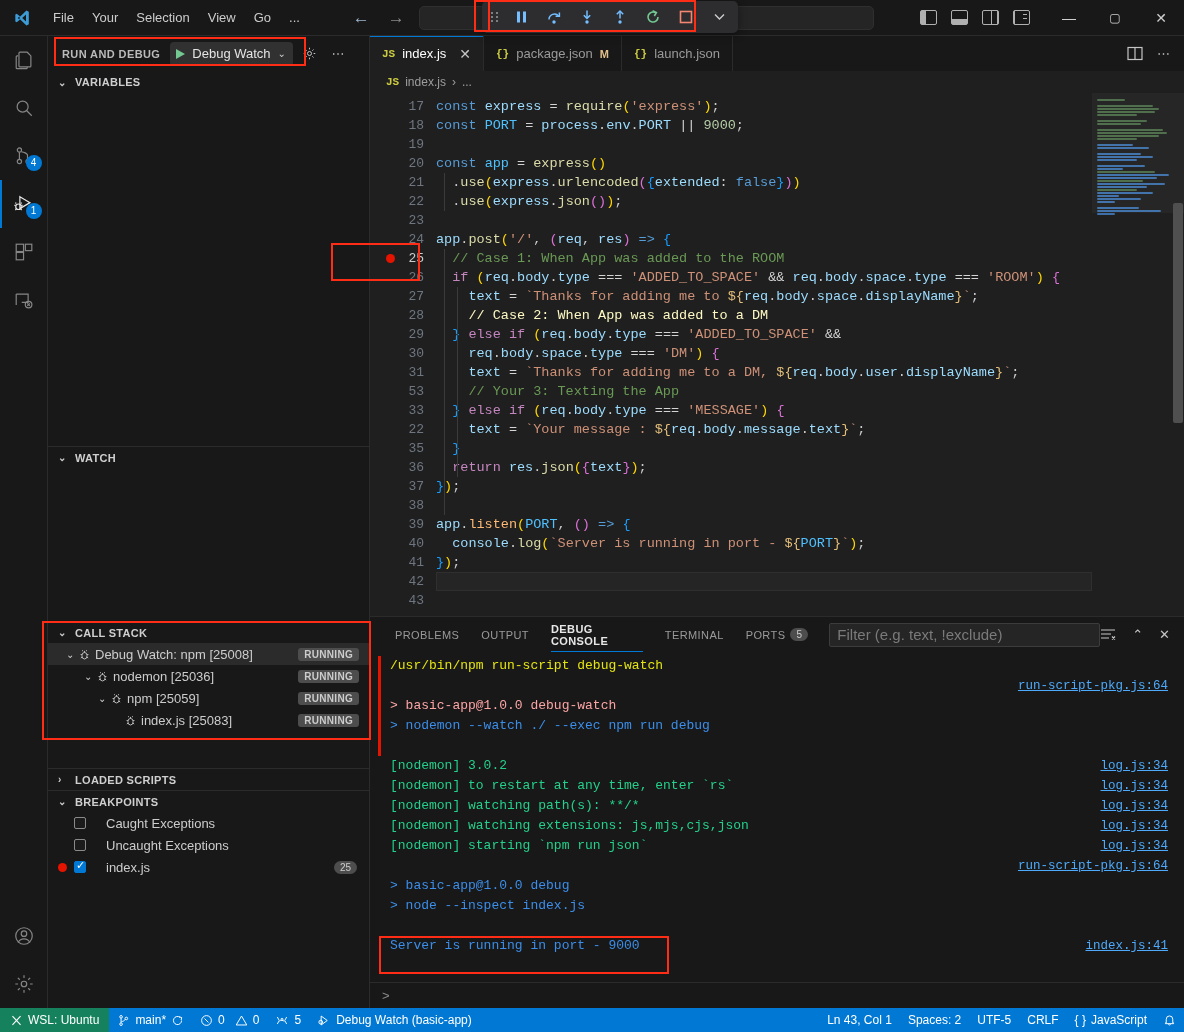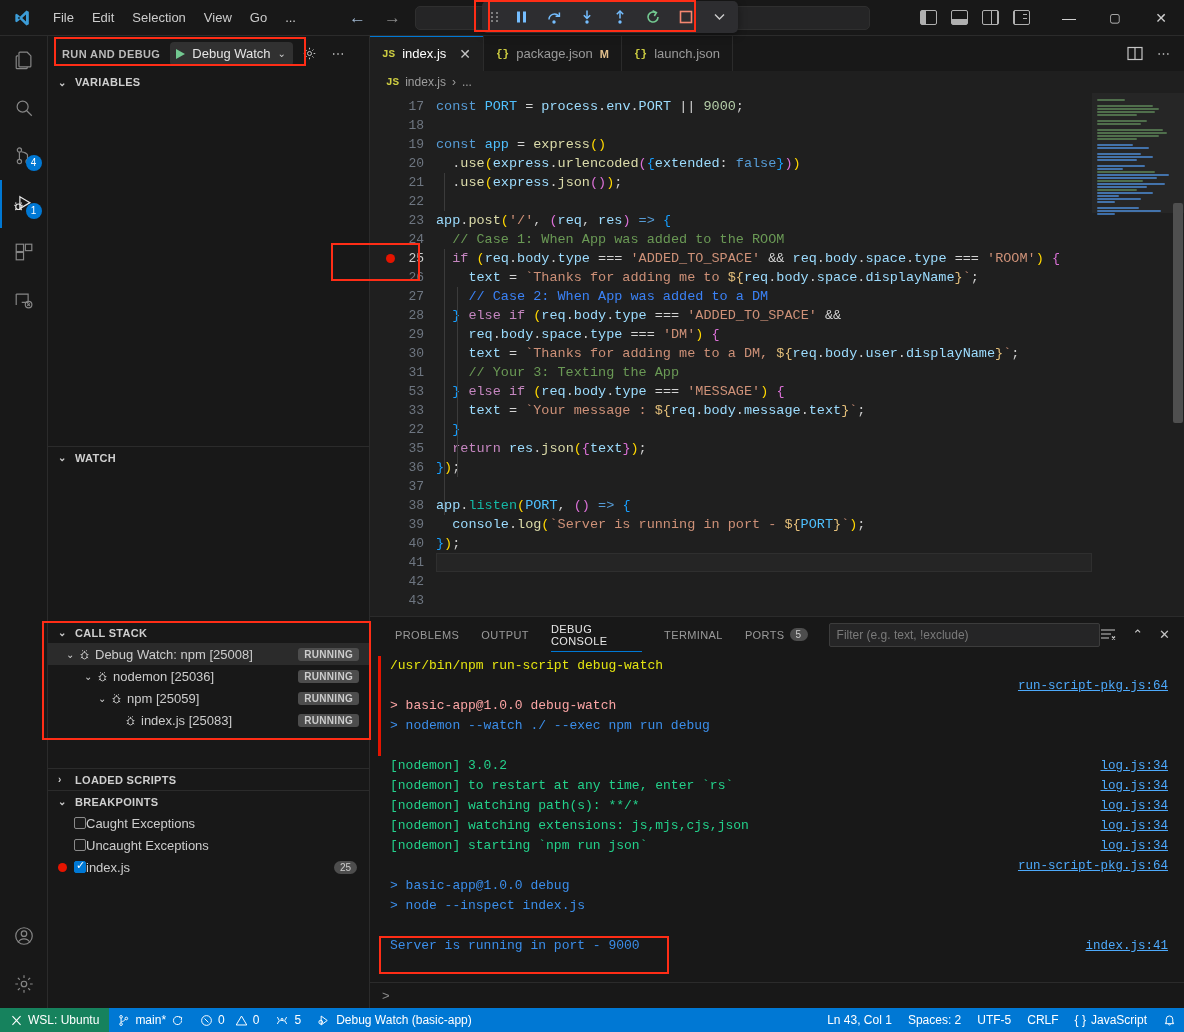--- a/index.html
+++ b/index.html
@@ -93,21 +93,21 @@
   .tw { font-size: 10px; width: 12px; display:inline-block; color:#cfcfcf;}
   .sec-body { background:#181818; }
 
   .cs-row { height: 22px; display:flex; align-items:center; font-size:13px; color:#cccccc; position:relative;}
   .cs-row.sel { background:#2b2b2b; }
   .cs-label { white-space: nowrap; }
   .run-badge { position:absolute; right: 10px; background:#4d4d4d; color:#cccccc; font-size:10px;
                font-weight:700; letter-spacing:.3px; padding: 1px 6px; border-radius:3px; }
   .bug { display:inline-block; width:13px; height:13px; margin-right:4px; }
 
-  .bp-row { height: 22px; display:flex; align-items:center; font-size:13px; padding-left:26px; gap:0; position:relative;}
+  .bp-row { height: 22px; display:flex; align-items:center; font-size:13px; padding-left:26px; gap:20px; position:relative;}
   .cbox { width:12px; height:12px; border:1px solid #8a8a8a; background:#1b1b1b; border-radius:2px; flex:none;}
   .cbox.on { background:#0078d4; border-color:#0078d4; position:relative;}
   .cbox.on::after { content:"✓"; position:absolute; left:1px; top:-3px; color:#fff; font-size:11px; }
   .bp-dot { width:9px; height:9px; border-radius:50%; background:#e51400; position:absolute; left:10px;}
   .bp-count { position:absolute; right:12px; background:#4d4d4d; color:#ccc; font-size:10px;
               border-radius:9px; padding:1px 6px; }
 
   
   .editorarea { flex: 1; display: flex; flex-direction: column; min-width: 0; background:#1f1f1f;}
   .tabs { height: 35px; background:#181818; display:flex; flex:none; }
@@ -141,25 +141,25 @@
   .mm-slider { position:absolute; left:0; right:0; top:0; height:120px; background:rgba(255,255,255,.035);}
   .scrollbar { position:absolute; right:0; top:0; bottom:0; width:12px; }
   .sb-thumb { position:absolute; right:1px; width:10px; background:#4f4f4f; border-radius:2px;}
 
   
   .panel { height: 392px; flex:none; background:#181818; display:flex; flex-direction:column;
            border-top:1px solid #2b2b2b; }
   .panel-tabs { height:35px; display:flex; align-items:center; padding-left:14px; gap:0; flex:none;}
   .ptab { font-size:11px; letter-spacing:.4px; color:#9a9a9a; padding: 0 11px; height:35px;
           display:flex; align-items:center; position:relative; cursor:pointer;}
-  .ptab.active { color:#e7e7e7; }
+  .ptab.active { color:#e7e7e7;font-weight:bold; }
   .ptab.active::after { content:""; position:absolute; left:11px; right:11px; bottom:0; height:1px; background:#0078d4;}
   .pbadge { background:#4d4d4d; color:#ccc; border-radius:9px; font-size:10px; padding:1px 6px; margin-left:5px;}
   .pfilter { margin-left:10px; width:300px; height:24px; background:#252526; border:1px solid #3c3c3c;
-             border-radius:2px; display:flex; align-items:center; padding:0 7px; font-size:12px; color:#7a7a7a;}
+             border-radius:2px; display:flex; align-items:center; padding:0 7px; font-size:15px; color:#7a7a7a;}
   .panel-actions { margin-left:auto; display:flex; align-items:center; gap:16px; padding-right:14px; color:#c5c5c5;}
 
   .console { flex:1; position:relative; overflow:hidden; padding: 4px 0 0 0;
              font-family:"Liberation Mono", monospace; font-size:13px; }
   .crow { height:20px; line-height:20px; padding-left:20px; position:relative; white-space:pre; }
   .csrc { position:absolute; right:16px; color:#4daafc; text-decoration:underline; font-size:12.5px;}
   .lbar { position:absolute; left:8px; width:3px; background:#e51400; }
   .cinput { height:26px; display:flex; align-items:center; gap:8px; padding-left:12px; flex:none;
             border-top:1px solid #2b2b2b; color:#8a8a8a; font-size:13px;}
 
@@ -178,21 +178,21 @@
 <div class="app">
 
   <div class="titlebar">
     <div class="vs-logo">
       <svg viewBox="0 0 24 24">
           <path d="M17.9 2.1 9.6 9.9 4.9 6.3l-1.8.9v9.6l1.8.9 4.7-3.6 8.3 7.8 3.2-1.5V3.6l-3.2-1.5zM6.2 12l2.6-2v4l-2.6-2zm11.1 4.6-5-4.6 5-4.6v9.2z" fill="#3c9cd7"></path>
         </svg>
     </div>
     <div class="menu">
       <div class="menu-item">File</div>
-      <div class="menu-item">Edit</div>
+      <div class="menu-item">Your</div>
       <div class="menu-item">Selection</div>
       <div class="menu-item">View</div>
       <div class="menu-item">Go</div>
       <div class="menu-item">...</div>
     </div>
     <div class="nav-arrows">
       <span class="nav-arrow active">←</span>
       <span class="nav-arrow">→</span>
     </div>
     <div class="cmdbar"></div>
@@ -491,42 +491,43 @@
           <div class="gl">37</div>
           <div class="gl">38</div>
           <div class="gl">39</div>
           <div class="gl">40</div>
           <div class="gl">41</div>
           <div class="gl">42</div>
           <div class="gl">43</div>
         </div>
 
         <div class="code">
+          <div class="cl"><span style="color:#569cd6">const</span> <span style="color:#9cdcfe">express</span> <span style="color:#d4d4d4">=</span> <span style="color:#dcdcaa">require</span><span style="color:#ffd700">(</span><span style="color:#ce9178">'express'</span><span style="color:#ffd700">)</span>;</div>
           <div class="cl"><span style="color:#569cd6">const</span> <span style="color:#4fc1ff">PORT</span> <span style="color:#d4d4d4">=</span> <span style="color:#9cdcfe">process</span>.<span style="color:#9cdcfe">env</span>.<span style="color:#9cdcfe">PORT</span> <span style="color:#d4d4d4">||</span> <span style="color:#b5cea8">9000</span>;</div>
           <div class="cl"> </div>
           <div class="cl"><span style="color:#569cd6">const</span> <span style="color:#4fc1ff">app</span> <span style="color:#d4d4d4">=</span> <span style="color:#dcdcaa">express</span><span style="color:#ffd700">()</span></div>
           <div class="cl">  .<span style="color:#dcdcaa">use</span><span style="color:#ffd700">(</span><span style="color:#9cdcfe">express</span>.<span style="color:#dcdcaa">urlencoded</span><span style="color:#da70d6">(</span><span style="color:#179fff">{</span><span style="color:#9cdcfe">extended</span>: <span style="color:#569cd6">false</span><span style="color:#179fff">}</span><span style="color:#da70d6">)</span><span style="color:#ffd700">)</span></div>
           <div class="cl">  .<span style="color:#dcdcaa">use</span><span style="color:#ffd700">(</span><span style="color:#9cdcfe">express</span>.<span style="color:#dcdcaa">json</span><span style="color:#da70d6">()</span><span style="color:#ffd700">)</span>;</div>
           <div class="cl"> </div>
           <div class="cl"><span style="color:#9cdcfe">app</span>.<span style="color:#dcdcaa">post</span><span style="color:#ffd700">(</span><span style="color:#ce9178">'/'</span>, <span style="color:#da70d6">(</span><span style="color:#9cdcfe">req</span>, <span style="color:#9cdcfe">res</span><span style="color:#da70d6">)</span> <span style="color:#569cd6">=&gt;</span> <span style="color:#179fff">{</span></div>
           <div class="cl">  <span style="color:#6a9955">// Case 1: When App was added to the ROOM</span></div>
           <div class="cl">  <span style="color:#c586c0">if</span> <span style="color:#ffd700">(</span><span style="color:#9cdcfe">req</span>.<span style="color:#9cdcfe">body</span>.<span style="color:#9cdcfe">type</span> <span style="color:#d4d4d4">===</span> <span style="color:#ce9178">'ADDED_TO_SPACE'</span> <span style="color:#d4d4d4">&amp;&amp;</span> <span style="color:#9cdcfe">req</span>.<span style="color:#9cdcfe">body</span>.<span style="color:#9cdcfe">space</span>.<span style="color:#9cdcfe">type</span> <span style="color:#d4d4d4">===</span> <span style="color:#ce9178">'ROOM'</span><span style="color:#ffd700">)</span> <span style="color:#da70d6">{</span></div>
           <div class="cl">    <span style="color:#9cdcfe">text</span> <span style="color:#d4d4d4">=</span> <span style="color:#ce9178">`Thanks for adding me to </span><span style="color:#e5c07b">${</span><span style="color:#9cdcfe">req</span>.<span style="color:#9cdcfe">body</span>.<span style="color:#9cdcfe">space</span>.<span style="color:#9cdcfe">displayName</span><span style="color:#e5c07b">}</span><span style="color:#ce9178">`</span>;</div>
-          <div class="cl">    <span style="color:#3b82f6">// Case 2: When App was added to a DM</span></div>
+          <div class="cl">    <span style="color:#fef9c3">// Case 2: When App was added to a DM</span></div>
           <div class="cl">  <span style="color:#179fff">}</span> <span style="color:#c586c0">else if</span> <span style="color:#ffd700">(</span><span style="color:#9cdcfe">req</span>.<span style="color:#9cdcfe">body</span>.<span style="color:#9cdcfe">type</span> <span style="color:#d4d4d4">===</span> <span style="color:#ce9178">'ADDED_TO_SPACE'</span> <span style="color:#d4d4d4">&amp;&amp;</span></div>
           <div class="cl">    <span style="color:#9cdcfe">req</span>.<span style="color:#9cdcfe">body</span>.<span style="color:#9cdcfe">space</span>.<span style="color:#9cdcfe">type</span> <span style="color:#d4d4d4">===</span> <span style="color:#ce9178">'DM'</span><span style="color:#ffd700">)</span> <span style="color:#da70d6">{</span></div>
           <div class="cl">    <span style="color:#9cdcfe">text</span> <span style="color:#d4d4d4">=</span> <span style="color:#ce9178">`Thanks for adding me to a DM, </span><span style="color:#e5c07b">${</span><span style="color:#9cdcfe">req</span>.<span style="color:#9cdcfe">body</span>.<span style="color:#9cdcfe">user</span>.<span style="color:#9cdcfe">displayName</span><span style="color:#e5c07b">}</span><span style="color:#ce9178">`</span>;</div>
           <div class="cl">    <span style="color:#6a9955">// Your 3: Texting the App</span></div>
           <div class="cl">  <span style="color:#179fff">}</span> <span style="color:#c586c0">else if</span> <span style="color:#ffd700">(</span><span style="color:#9cdcfe">req</span>.<span style="color:#9cdcfe">body</span>.<span style="color:#9cdcfe">type</span> <span style="color:#d4d4d4">===</span> <span style="color:#ce9178">'MESSAGE'</span><span style="color:#ffd700">)</span> <span style="color:#da70d6">{</span></div>
           <div class="cl">    <span style="color:#9cdcfe">text</span> <span style="color:#d4d4d4">=</span> <span style="color:#ce9178">`Your message : </span><span style="color:#e5c07b">${</span><span style="color:#9cdcfe">req</span>.<span style="color:#9cdcfe">body</span>.<span style="color:#9cdcfe">message</span>.<span style="color:#9cdcfe">text</span><span style="color:#e5c07b">}</span><span style="color:#ce9178">`</span>;</div>
           <div class="cl">  <span style="color:#179fff">}</span></div>
           <div class="cl">  <span style="color:#c586c0">return</span> <span style="color:#9cdcfe">res</span>.<span style="color:#dcdcaa">json</span><span style="color:#ffd700">(</span><span style="color:#da70d6">{</span><span style="color:#9cdcfe">text</span><span style="color:#da70d6">}</span><span style="color:#ffd700">)</span>;</div>
           <div class="cl"><span style="color:#179fff">}</span><span style="color:#ffd700">)</span>;</div>
           <div class="cl"> </div>
-          <div class="cl"><span style="color:#9cdcfe">app</span>.<span style="color:#14b8a6">listen</span><span style="color:#ffd700">(</span><span style="color:#4fc1ff">PORT</span>, <span style="color:#da70d6">()</span> <span style="color:#569cd6">=&gt;</span> <span style="color:#179fff">{</span></div>
+          <div class="cl"><span style="color:#9cdcfe">app</span>.<span style="color:#fdba74">listen</span><span style="color:#ffd700">(</span><span style="color:#4fc1ff">PORT</span>, <span style="color:#da70d6">()</span> <span style="color:#569cd6">=&gt;</span> <span style="color:#179fff">{</span></div>
           <div class="cl">  <span style="color:#9cdcfe">console</span>.<span style="color:#dcdcaa">log</span><span style="color:#ffd700">(</span><span style="color:#ce9178">`Server is running in port - </span><span style="color:#e5c07b">${</span><span style="color:#4fc1ff">PORT</span><span style="color:#e5c07b">}</span><span style="color:#ce9178">`</span><span style="color:#ffd700">)</span>;</div>
           <div class="cl"><span style="color:#179fff">}</span><span style="color:#ffd700">)</span>;</div>
           <div class="cl cur"> </div>
           <div class="ind" style="left:8px; top:80px; height:38px;"></div>
           <div class="ind" style="left:8px; top:156px; height:266px;"></div>
           <div class="ind" style="left:21px; top:194px; height:190px;"></div>
         </div>
 
         <div class="minimap">
           <div class="mm-slider"></div>

